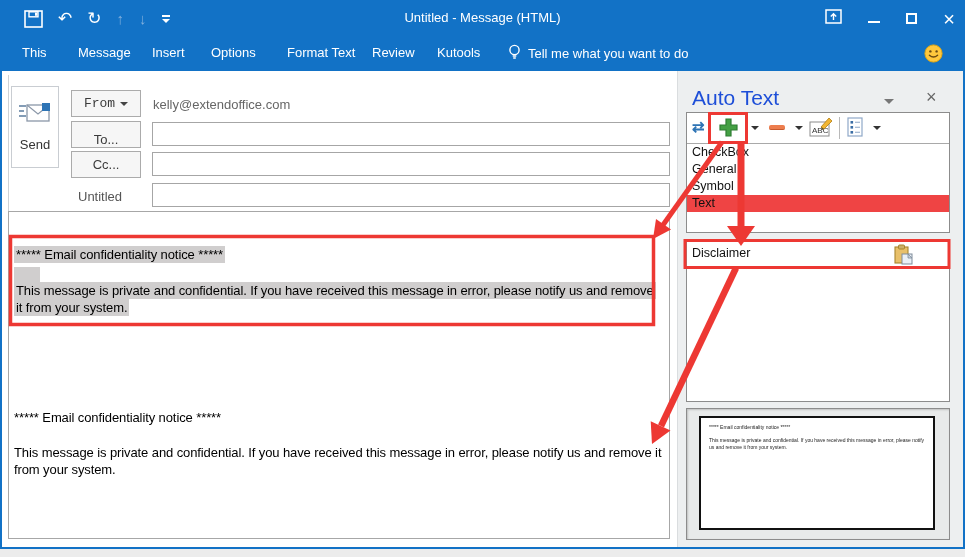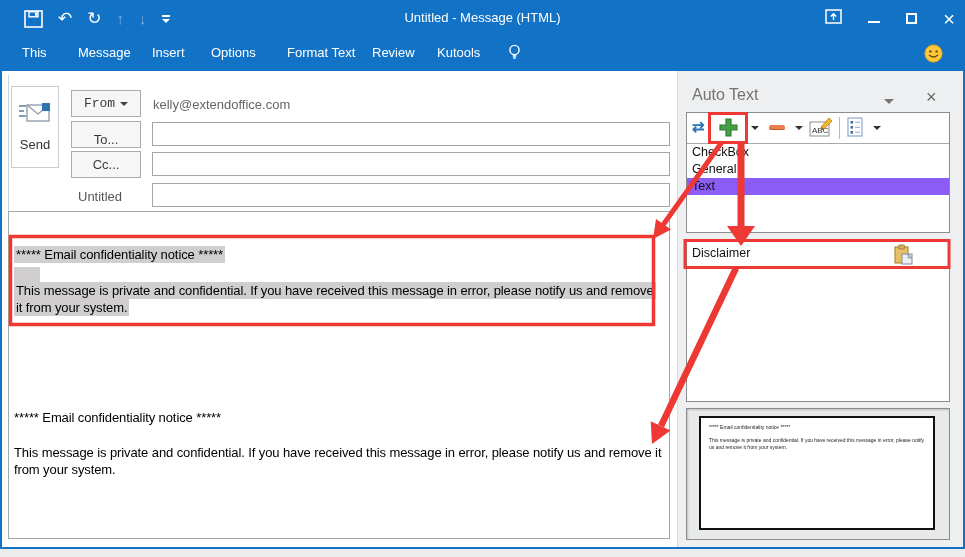--- a/index.html
+++ b/index.html
@@ -49,36 +49,36 @@
   .subjlabel { position:absolute; left:78px; top:189px; font-size:13px; color:#555; }
 
   
   .bodyarea { position:absolute; left:8px; top:211px; width:662px; height:328px; background:#fff; border:1px solid #A7A7A7; }
   .btext { position:absolute; font-size:13px; line-height:17px; color:#000; letter-spacing:-0.1px; }
   .hl { background:#D0CECE; padding:1px 2px; box-decoration-break:clone; -webkit-box-decoration-break:clone; }
   .stub { position:absolute; left:14px; top:267px; width:26px; height:15px; background:#D0CECE; }
 
   
   .panebg { position:absolute; left:677px; top:71px; width:286px; height:478px; background:#EDEFF0; border-left:1px solid #DADDDF; }
-  .panetitle { position:absolute; left:692px; top:86px; font-size:16px; color:#737373;text-align:center; }
+  .panetitle { position:absolute; left:692px; top:86px; font-size:21px; color:#1d4ed8;text-align:center; }
   .panecaret { position:absolute; left:884px; top:99px; width:0; height:0;
     border-left:5px solid transparent; border-right:5px solid transparent; border-top:5px solid #777; }
   .paneclose { position:absolute; left:926px; top:88px; font-size:18px; color:#666; line-height:1; }
 
   .pbox { position:absolute; left:686px; width:264px; background:#fff; border:1px solid #8C8C8C; }
   .box1 { top:112px; height:121px; }
   .ptoolbar { position:relative; height:31px; border-bottom:1px solid #A9A9A9; }
   .ti { position:absolute; }
   .syncglyph { color:#2E74B5; font-weight:bold; font-size:15px; }
   .caret { width:0; height:0; border-left:4px solid transparent; border-right:4px solid transparent; border-top:4px solid #333; }
   .minusbar { width:16px; height:5px; background:#ED7D4E; border-radius:2px; border-bottom:1px solid #C65A2E; }
   .tsep { width:1px; height:22px; background:#B9B9B9; }
   .grouplist { position:relative; }
   .grow { height:17px; font-size:12.5px; color:#111; padding:1px 0 0 5px; cursor:default; }
-  .grow.sel { background:#8b5cf6; }
+  .grow.sel { background:#ef4444; }
 
   .box2 { top:240px; height:162px; }
   .entryrow { position:relative; height:26px; }
   .entryrow .lbl { position:absolute; left:5px; top:5px; font-size:12.5px; color:#111; }
   .entryrow .picon { position:absolute; left:205px; top:3px; }
 
   .box3 { top:408px; height:132px; background:#E8EAEA; box-shadow:inset 1px 1px 2px rgba(0,0,0,.18); }
   .previewdoc { position:absolute; left:12px; top:7px; width:236px; height:114px; background:#fff;
     border:2px solid #111; padding:6px 8px; overflow:hidden; }
   .previewdoc .t { font-size:5px; line-height:7px; color:#222; letter-spacing:0; }
@@ -133,20 +133,21 @@
   <span class="tab" style="left:372px; top:45px;">Review</span>
   <span class="tab" style="left:437px; top:45px;text-align:center;">Kutools</span>
 
   <div class="tellme">
     <span>
       <svg width="13" height="16" viewBox="0 0 13 16">
         <circle cx="6.5" cy="6" r="4.6" fill="none" stroke="#fff" stroke-width="1.4"></circle>
         <path d="M4.7 12 L8.3 12 M5.2 14 L7.8 14" stroke="#fff" stroke-width="1.3"></path>
       </svg>
     </span>
+    <span>Tell me what you want to do</span>
   </div>
   <span class="smiley">
     <svg width="19" height="19" viewBox="0 0 19 19">
       <circle cx="9.5" cy="9.5" r="8.6" fill="#FFC83D" stroke="#E2A713" stroke-width="1"></circle>
       <circle cx="6.4" cy="7.4" r="1.2" fill="#6B4A12"></circle>
       <circle cx="12.6" cy="7.4" r="1.2" fill="#6B4A12"></circle>
       <path d="M5.4 11.2 Q9.5 15 13.6 11.2" fill="none" stroke="#6B4A12" stroke-width="1.4" stroke-linecap="round"></path>
     </svg>
   </span>
 
@@ -226,20 +227,21 @@
           <rect x="3.5" y="9" width="2.6" height="2.6" fill="#3B6EA5"></rect>
           <rect x="3.5" y="14" width="2.6" height="2.6" fill="#3B6EA5"></rect>
           <path d="M8 5.2 L13 5.2 M8 10.2 L13 10.2 M8 15.2 L13 15.2" stroke="#8FA8C8" stroke-width="1.1"></path>
         </svg>
       </span>
       <span class="ti caret" style="left:186px; top:13px;"></span>
     </div>
     <div class="grouplist">
       <div class="grow">CheckBox</div>
       <div class="grow">General</div>
+      <div class="grow">Symbol</div>
       <div class="grow sel">Text</div>
     </div>
   </div>
 
   <div class="pbox box2">
     <div class="entryrow">
       <span class="lbl">Disclaimer</span>
       <span class="picon">
         <svg width="22" height="22" viewBox="0 0 22 22">
           <rect x="3" y="3" width="13" height="16" fill="#E8C06A" stroke="#A8852F" stroke-width="1.1"></rect>

